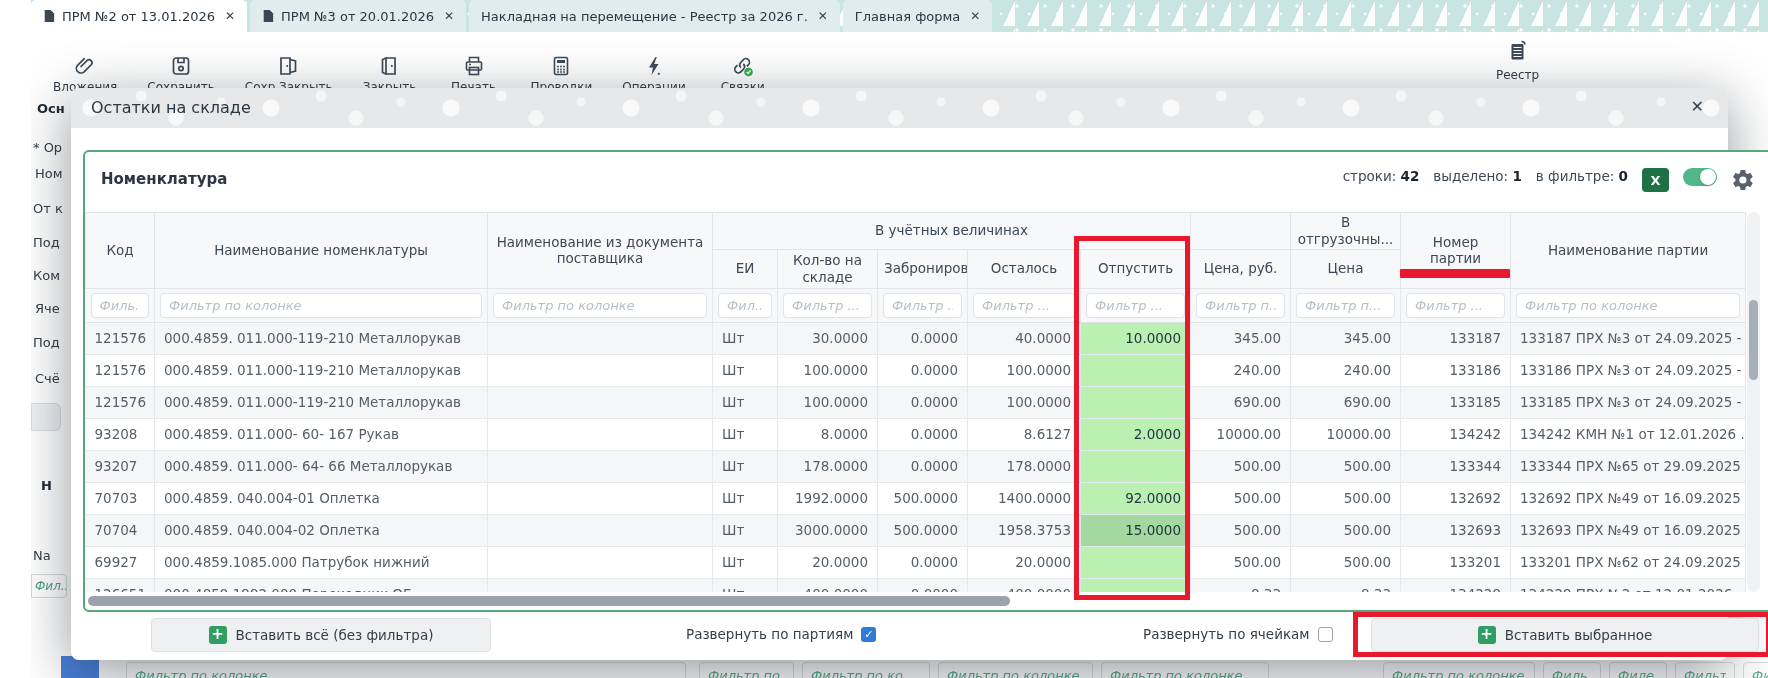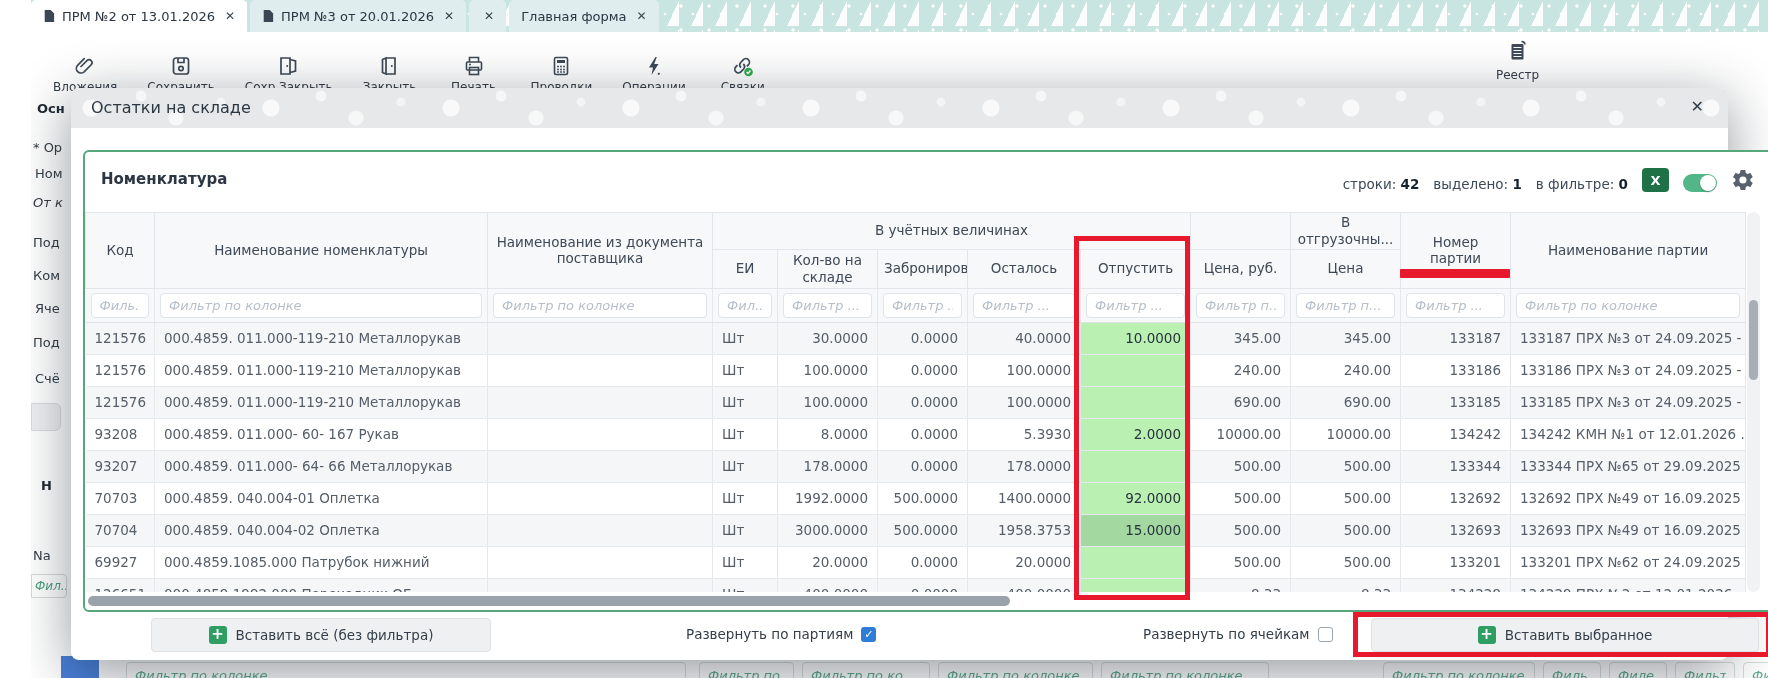--- a/index.html
+++ b/index.html
@@ -53,21 +53,21 @@
       radial-gradient(circle at 20px 20px, rgba(255,255,255,.75) 8px, rgba(255,255,255,0) 9px),
       radial-gradient(circle at 70px 8px, rgba(255,255,255,.6) 5px, transparent 6px),
       radial-gradient(circle at 105px 30px, rgba(255,255,255,.65) 7px, transparent 8px),
       radial-gradient(circle at 150px 14px, rgba(255,255,255,.5) 4px, transparent 5px);
     background-size:180px 40px;}
   .modal-title{position:absolute;left:20px;top:10px;font-size:16px;color:#2b3742;font-weight:500;}
   .modal-close{position:absolute;right:24px;top:9px;font-size:16px;color:#333d47;cursor:pointer;font-weight:700;}
 
   .panel{position:absolute;left:12px;top:62px;width:1694px;height:462px;background:#fff;border:2px solid #56a87c;border-radius:6px;box-sizing:border-box;}
   .panel-title{position:absolute;left:16px;top:18px;font-size:15px;font-weight:700;color:#2c3743;}
-  .status{position:absolute;right:20px;top:16px;display:flex;align-items:flex-end;gap:14px;font-size:13.5px;color:#3d4956;}
+  .status{position:absolute;right:20px;top:16px;display:flex;align-items:flex-start;gap:14px;font-size:13.5px;color:#3d4956;}
   .status b{color:#17222c;}
   .excel-btn{width:27px;height:24px;background:#1e7145;color:#fff;border-radius:4px;display:flex;align-items:center;justify-content:center;
     font-size:13px;font-weight:700;cursor:pointer;}
   .toggle{width:34px;height:18px;border-radius:9px;background:#52b788;position:relative;cursor:pointer;}
   .toggle .knob{position:absolute;right:1px;top:1px;width:16px;height:16px;border-radius:50%;background:#fff;box-shadow:0 1px 2px rgba(0,0,0,.25);}
   .gear{width:24px;height:24px;cursor:pointer;}
 
   .tablewrap{position:absolute;left:0;top:60px;width:1662px;height:380px;overflow:hidden;}
   table.grid{border-collapse:collapse;table-layout:fixed;width:1660px;font-size:13.5px;color:#545e69;background:#fff;}
   .grid th{background:#f7f8f9;border:1px solid #e2e6ea;font-weight:400;color:#3d4956;padding:2px 6px;text-align:center;
@@ -117,20 +117,21 @@
         <span class="tabclose">✕</span>
       </div><div class="tab">
         <span class="tabicon">
           <svg width="12" height="14" viewBox="0 0 14 16">
             <path d="M2 1h7l4 4v10H2z" fill="#3b4754"></path>
           </svg>
         </span>
         <span class="tablabel">ПРМ №3 от 20.01.2026</span>
         <span class="tabclose">✕</span>
       </div><div class="tab">
+        <span class="tablabel">Накладная на перемещение - Реестр за 2026 г.</span>
         <span class="tabclose">✕</span>
       </div><div class="tab">
         <span class="tablabel">Главная форма</span>
         <span class="tabclose">✕</span>
       </div></div>
 
   <div class="toolbar" id="toolbar">
     <div class="tb-items" id="tbitems">
         <div class="tbtn">
           <span class="ticon">
@@ -241,21 +242,21 @@
             </g>
           </svg></span>
         <span>О</span>
       </div>
     </div>
 
   <div class="bg-left" id="bgleft">
       <span class="lbl bold" style="left: 6px; top: 101px;">Осн</span>
       <span class="lbl" style="left: 2px; top: 140px;">* Ор</span>
       <span class="lbl" style="left: 4px; top: 166px;">Ном</span>
-      <span class="lbl" style="left: 2px; top: 195px; font-style: italic;">От к</span>
+      <span class="lbl" style="left: 2px; top: 201px;">От к</span>
       <span class="lbl" style="left: 2px; top: 235px;">Под</span>
       <span class="lbl" style="left: 2px; top: 268px;">Ком</span>
       <span class="lbl" style="left: 4px; top: 301px;">Яче</span>
       <span class="lbl" style="left: 2px; top: 335px;">Под</span>
       <span class="lbl" style="left: 4px; top: 371px;">Счё</span>
       <span class="lbl bold" style="left: 10px; top: 478px;">Н</span>
       <span class="lbl" style="left: 2px; top: 548px;">Na</span>
       <div class="bg-btn-part"></div>
       <div class="bg-flt-part">Фил...</div>
       <div class="bg-blue"></div>
@@ -395,21 +396,21 @@
                 <td class="num">133185</td>
                 <td>133185 ПРХ №3 от 24.09.2025 - ...</td>
               </tr>
               <tr>
                 <td>93208</td>
                 <td>000.4859. 011.000- 60- 167 Рукав</td>
                 <td></td>
                 <td>Шт</td>
                 <td class="num">8.0000</td>
                 <td class="num">0.0000</td>
-                <td class="num">5.3930</td>
+                <td class="num">8.6127</td>
                 <td class="num rel">2.0000</td>
                 <td class="num">10000.00</td>
                 <td class="num">10000.00</td>
                 <td class="num">134242</td>
                 <td>134242 КМН №1 от 12.01.2026 ...</td>
               </tr>
               <tr>
                 <td>93207</td>
                 <td>000.4859. 011.000- 64- 66 Металлорукав</td>
                 <td></td>

